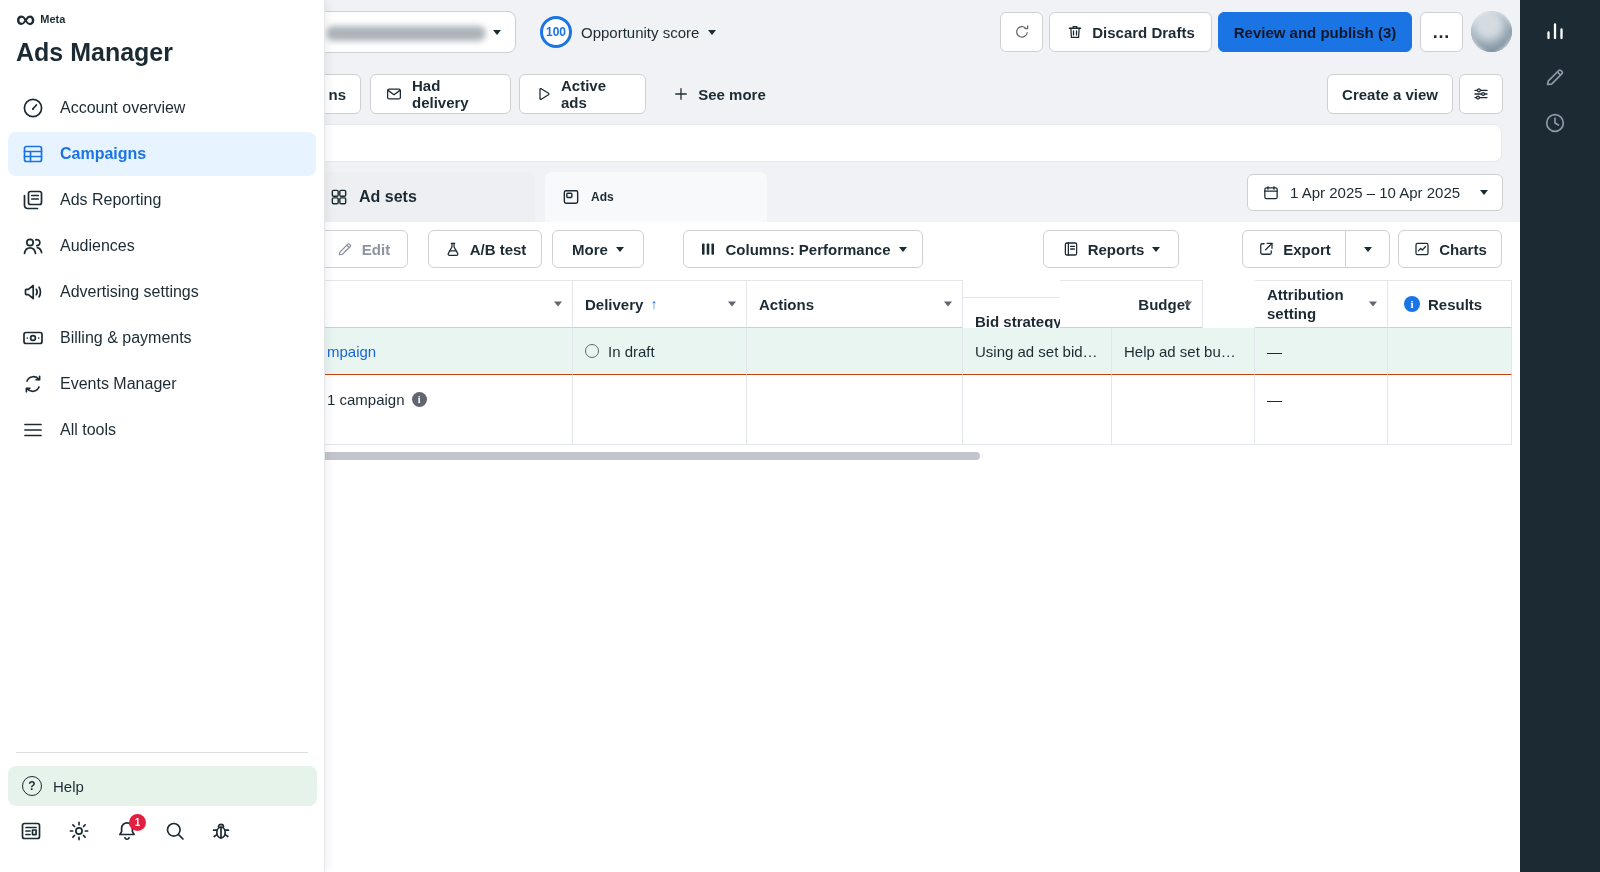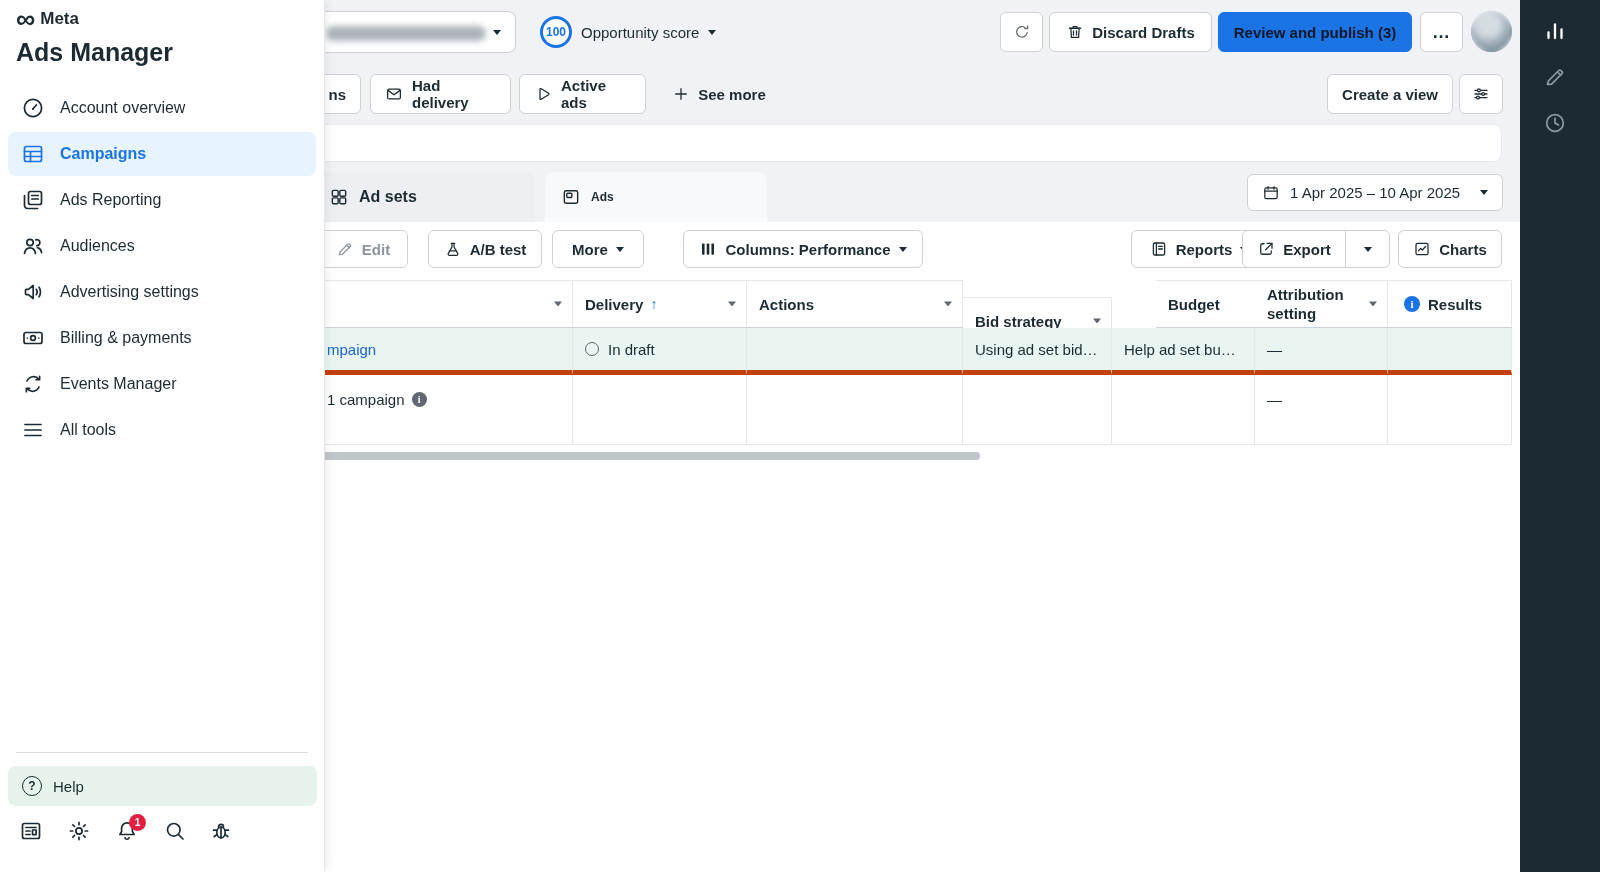--- a/index.html
+++ b/index.html
@@ -21,21 +21,21 @@
   .nav-item{position:relative;margin:0 8px 2px;height:44px;display:flex;align-items:center;gap:15px;padding:0 13px;border-radius:8px;font-size:16px;font-weight:500;cursor:pointer;color:#1c2b33}
   .nav-item.active{background:#e7f3ff;color:#1b74e4;font-weight:700}
   .nav-ic{width:24px;height:24px;display:flex;align-items:center;justify-content:center}
   .help-pill{position:absolute;left:8px;top:766px;width:309px;height:40px;border-radius:8px;background:#e6f3eb;display:flex;align-items:center;gap:11px;padding:0 14px;font-weight:500;cursor:pointer}
   .q-circle{width:20px;height:20px;border:1.8px solid #1c2b33;border-radius:50%;display:flex;align-items:center;justify-content:center;font-size:12px;font-weight:700}
   .foot-btn{position:absolute;top:814px;width:34px;height:34px;display:flex;align-items:center;justify-content:center;background:transparent;border:none;cursor:pointer;color:#1c2b33}
   .badge{position:absolute;top:-5px;right:-7px;min-width:17px;height:17px;border-radius:9px;background:#e41e3f;color:#fff;font-size:10px;font-weight:700;display:flex;align-items:center;justify-content:center;padding:0 4px}
   
   .cell{position:absolute;display:flex;align-items:center;padding:0 12px;font-size:15px;border-right:1px solid #e3e6ea;background:#fff}
   .th{top:0;height:48px;font-weight:700;border-top:1px solid #e3e6ea;border-bottom:1px solid #ccd1d7}
-  .td1{top:48px;height:47px;background:#e8f5f0;border-bottom:5px solid #c2410c}
+  .td1{top:48px;height:47px;background:#e8f5f0;border-bottom:1px solid #c2410c}
   .td2{top:95px;height:70px;background:#fff;border-bottom:1px solid #e3e6ea;align-items:flex-start;padding-top:16px}
   .th-caret{position:absolute;right:10px;top:50%;transform:translateY(-50%);color:#606770}
   .info-dot{width:16px;height:16px;border-radius:50%;background:#1b74e4;color:#fff;font-size:11px;font-weight:700;display:inline-flex;align-items:center;justify-content:center;flex:0 0 auto;font-family:"Liberation Serif",serif}
   .info-dot.gray{background:#606770;width:15px;height:15px;font-size:10px}
   .draft-circle{width:14px;height:14px;border:1.7px solid #606770;border-radius:50%;display:inline-block;flex:0 0 auto}
   .trunc{white-space:nowrap;overflow:hidden;text-overflow:ellipsis}
   .link{color:#1a66d1;cursor:pointer;font-weight:400}
   
   .rail{right:0;top:0;width:80px;height:872px;background:#1c2b33;z-index:40}
   .rail-btn{position:absolute;left:12px;width:46px;height:42px;display:flex;align-items:center;justify-content:center;background:transparent;border:none;cursor:pointer}
@@ -200,21 +200,21 @@
     <span>
       <svg class="ic18" viewBox="0 0 24 24" style="stroke:none">
           <rect x="4" y="4.5" width="3.4" height="15" rx="1" fill="currentColor"></rect>
           <rect x="10.3" y="4.5" width="3.4" height="15" rx="1" fill="currentColor"></rect>
           <rect x="16.6" y="4.5" width="3.4" height="15" rx="1" fill="currentColor"></rect>
         </svg>
     </span>
     <span>Columns: Performance</span>
     <span class="caret"></span>
   </button>
-  <button class="btn" style="left:1131px;top:0;width:136px;height:38px;">
+  <button class="btn" style="left:1043px;top:0;width:136px;height:38px;">
     <span>
       <svg class="ic18" viewBox="0 0 24 24">
           <rect x="4.5" y="4" width="15" height="16" rx="2"></rect>
           <path d="M8.5 4v16"></path>
           <path d="M11.5 8.5h5M11.5 12h5"></path>
         </svg>
     </span>
     <span>Reports</span>
     <span class="caret"></span>
   </button>
@@ -253,21 +253,21 @@
     <span class="th-caret caret"></span>
   </div>
   <div class="cell th" style="left:747px;width:216px;">
     <span>Actions</span>
     <span class="th-caret caret"></span>
   </div>
   <div class="cell th" style="left:963px;width:149px;margin-top:17px;">
     <span>Bid strategy</span>
     <span class="th-caret caret"></span>
   </div>
-  <div class="cell th" style="left:1156px;width:143px;">
+  <div class="cell th" style="left:1060px;width:143px;justify-content:flex-end;">
     <span>Budget</span>
     <span class="th-caret caret"></span>
   </div>
   <div class="cell th" style="left:1255px;width:133px;line-height:19px;">
     <span style="max-width:86px;">Attribution setting</span>
     <span class="th-caret caret"></span>
   </div>
   <div class="cell th" style="left:1388px;width:124px;gap:8px;padding-left:16px;">
     <span class="info-dot">i</span>
     <span>Results</span>
@@ -306,21 +306,21 @@
     <span>—</span>
   </div>
   <div class="cell td2" style="left:1388px;width:124px;"></div>
 </div>
 
 <div class="abs" style="left:240px;top:452px;width:740px;height:8px;border-radius:4px;background:#c2c6cc;cursor:pointer;"></div>
 
 <aside class="abs sidebar">
   <div style="position:absolute;left:16px;top:6px;display:flex;align-items:center;gap:5px;">
     <span style="font-size:27px;font-weight:700;line-height:26px;">∞</span>
-    <span style="font-size:17px;font-weight:700;">Meta</span>
+    <span style="font-size:11px;font-weight:700;">Meta</span>
   </div>
   <h1 style="position:absolute;left:16px;top:38px;font-size:25px;font-weight:700;">Ads Manager</h1>
 
   <nav style="position:absolute;left:0;top:86px;right:0;">
     <div class="nav-item">
       <span class="nav-ic">
         <svg class="ic24" viewBox="0 0 24 24">
             <circle cx="12" cy="12" r="8.6"></circle>
             <path d="M12 12.8 15.4 9"></path>
             <circle cx="12" cy="13" r="1" fill="currentColor" stroke="none"></circle>

